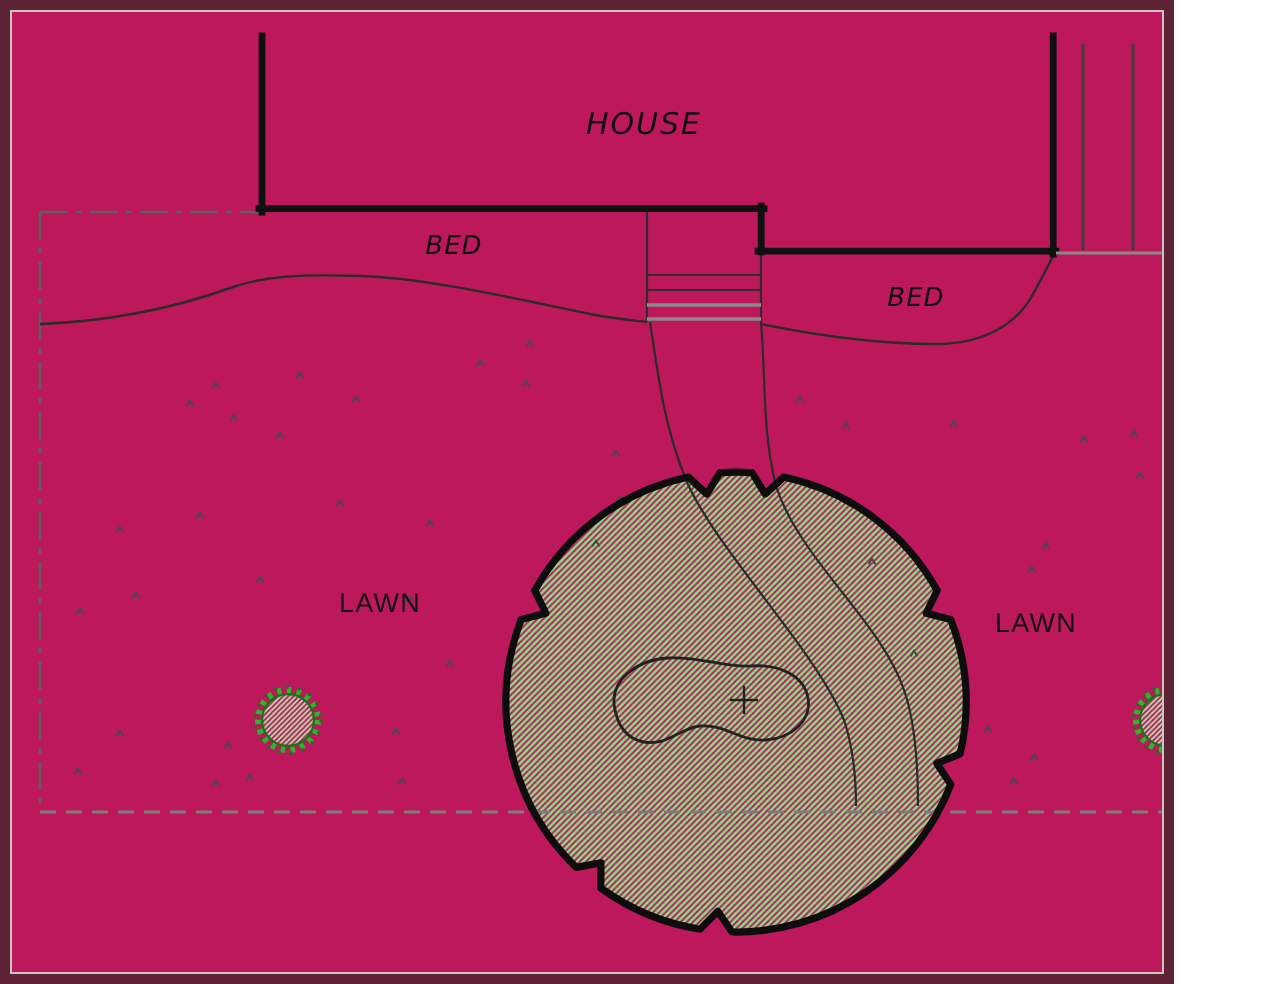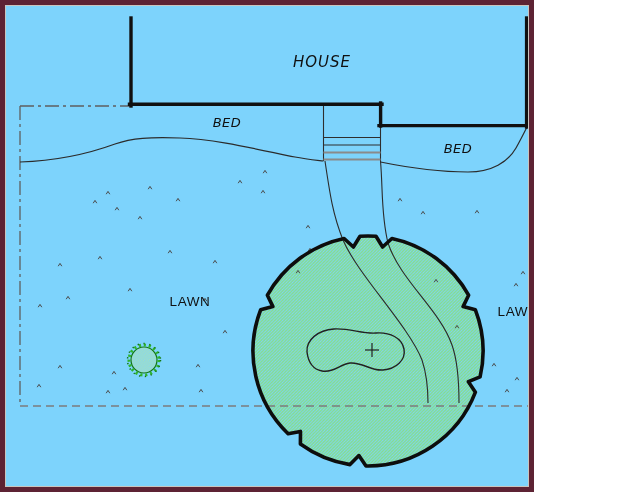--- a/index.html
+++ b/index.html
@@ -1,16 +1,16 @@
 <!DOCTYPE html>
 <html style="--frame: #5d2334; --ink: #101010; --canopy-ink: #0d0d0d; --line: #2e2e2e; --gray: #8a8a8a; --dash: #5f5f5f; --hatch-green: #87de87; --hatch-light: #aee3ae; --shrub-green: #2eb52e; --shrub-dark: #147514; --tuft: #4a4a4a;"><head>
 <meta charset="utf-8">
 <style>
   html,body{margin:0;padding:0;background:#ffffff;}
-  .stage{position:relative;width:534px;height:492px;background:#7dd3fc;overflow:hidden;
+  .stage{position:relative;width:587px;height:492px;background:#be185d;overflow:hidden;
          font-family:"Liberation Sans",sans-serif;}
   .frame{position:absolute;inset:0;border:5px solid var(--frame,#5d2334);
          box-shadow:inset 0 0 0 1px #c9c4be, 0 0 0 1px #d6d2cc;pointer-events:none;z-index:5;}
   svg{position:absolute;left:0;top:0;}
 
   
   .wall   {stroke:var(--ink,#101010);stroke-width:3.4;fill:none;stroke-linecap:square;}
   .thin   {stroke:var(--line,#2e2e2e);stroke-width:1.1;fill:none;}
   .thin2  {stroke:#3c3c3c;stroke-width:1.4;fill:none;}
   .gray2  {stroke:var(--gray,#8a8a8a);stroke-width:1.8;fill:none;}

